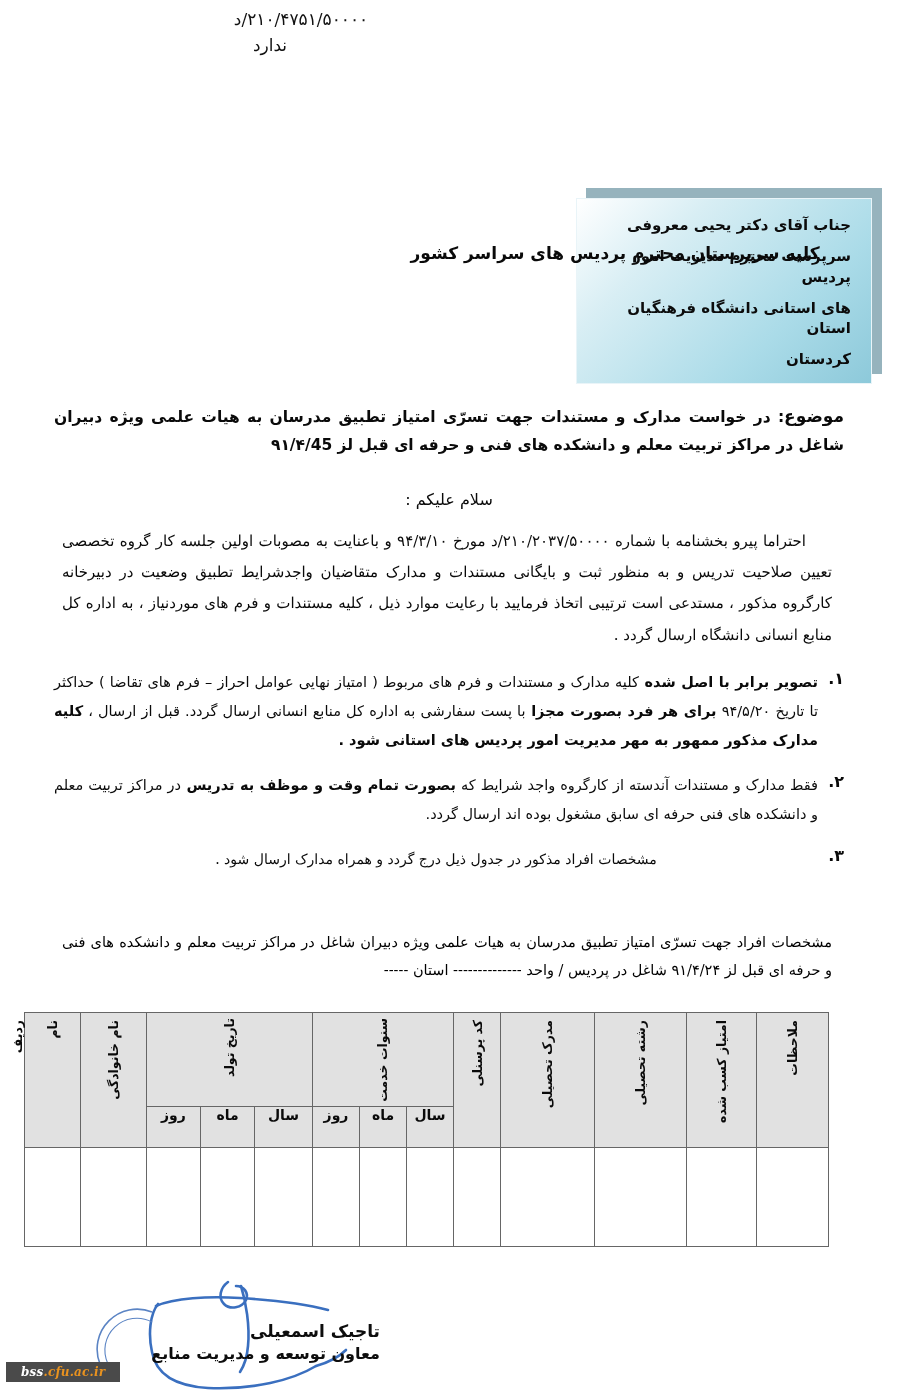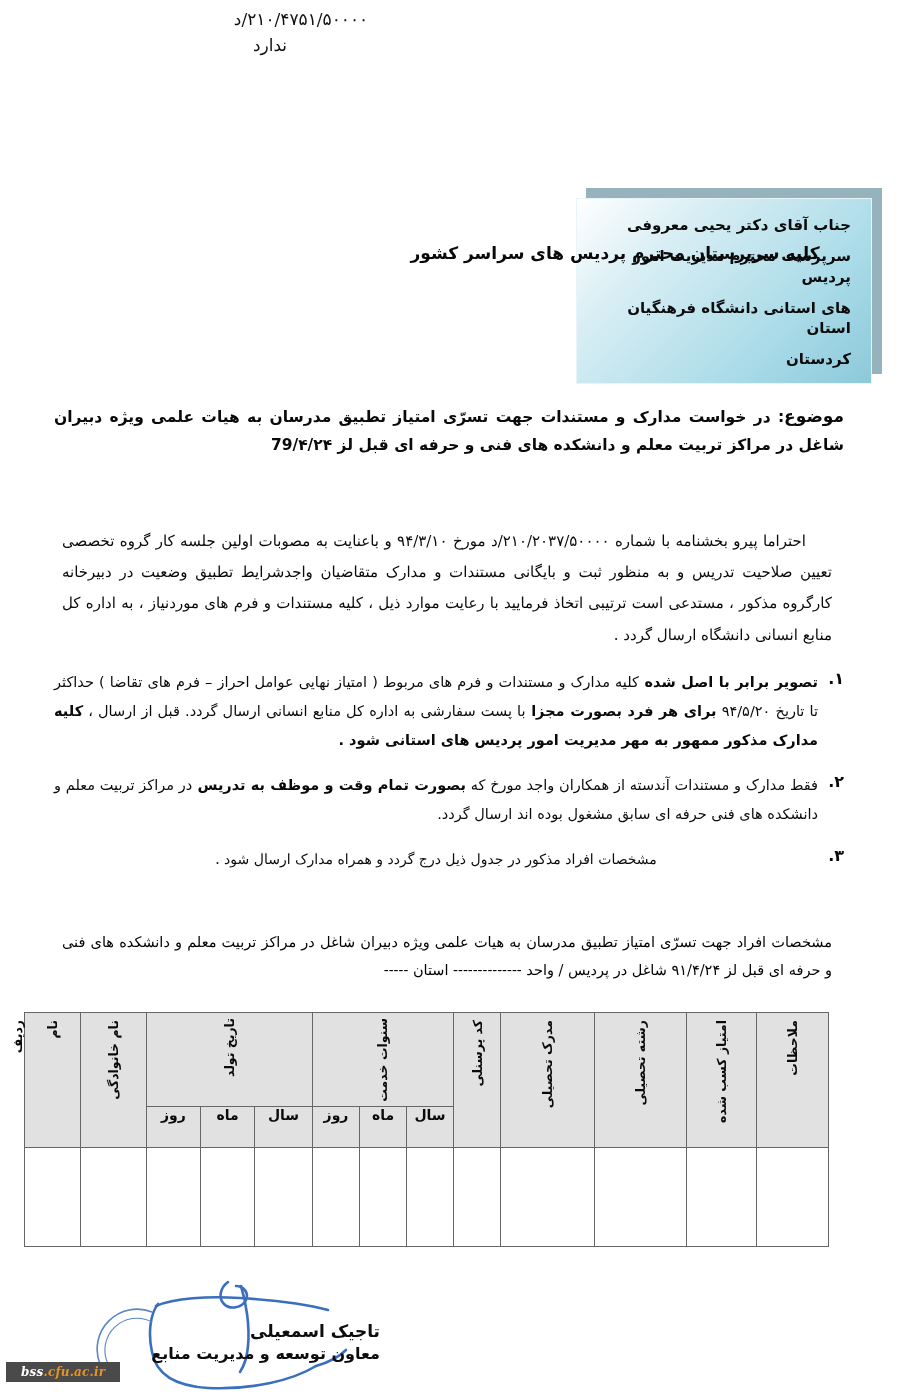--- a/index.html
+++ b/index.html
@@ -306,39 +306,40 @@
       <p>سرپرست محترم مدیریت امور پردیس</p>
       <p>های استانی دانشگاه فرهنگیان استان</p>
       <p>کردستان</p>
     </div>
   </div>
 
   <div class="to-line">کلیه سرپرستان محترم پردیس های سراسر کشور</div>
 
   <div class="subject">
     <span class="lbl">موضوع</span><span>:</span>
-    <span>در خواست مدارک و مستندات جهت تسرّی امتیاز تطبیق مدرسان به هیات علمی ویژه دبیران شاغل در مراکز تربیت معلم و دانشکده های فنی و حرفه ای قبل لز 79/۴/۲۴</span>
-  </div>
-
+    <span>در خواست مدارک و مستندات جهت تسرّی امتیاز تطبیق مدرسان به هیات علمی ویژه دبیران شاغل در مراکز تربیت معلم و دانشکده های فنی و حرفه ای قبل لز ۹۱/۴/45</span>
+  </div>
+
+  <div class="salam">سلام علیکم :</div>
 
   <div class="body-para">احتراما پیرو بخشنامه با شماره ۲۱۰/۲۰۳۷/۵۰۰۰۰/د مورخ  ۹۴/۳/۱۰  و باعنایت به مصوبات اولین جلسه کار گروه تخصصی تعیین صلاحیت تدریس و به منظور ثبت و بایگانی مستندات و مدارک متقاضیان واجدشرایط تطبیق وضعیت در دبیرخانه کارگروه مذکور ، مستدعی است ترتیبی اتخاذ فرمایید با رعایت موارد ذیل ، کلیه مستندات و فرم های موردنیاز ، به اداره کل منابع انسانی دانشگاه ارسال گردد .</div>
 
   <div class="items">
 
     <div class="item item1">
       <div class="item-num">۱.</div>
       <div class="item-body">
         <b>تصویر برابر با اصل شده </b><span class="reg">کلیه  مدارک  و  مستندات  و  فرم  های  مربوط ( امتیاز نهایی عوامل احراز – فرم های تقاضا ) حداکثر تا تاریخ ۹۴/۵/۲۰ </span><b>برای هر فرد  بصورت مجزا </b><span class="reg">با پست سفارشی به اداره کل منابع انسانی ارسال گردد. قبل از ارسال ، </span><b>کلیه مدارک مذکور ممهور به مهر مدیریت امور پردیس های استانی شود .</b>
       </div>
     </div>
 
     <div class="item item2">
       <div class="item-num">۲.</div>
       <div class="item-body">
-        <span class="reg">فقط مدارک و مستندات آندسته از همکاران واجد مورخ که  </span><b>بصورت تمام وقت و موظف به تدریس </b><span class="reg">در مراکز تربیت معلم و دانشکده های فنی حرفه ای سابق  مشغول بوده اند ارسال گردد.</span>
+        <span class="reg">فقط مدارک و مستندات آندسته از کارگروه واجد شرایط که  </span><b>بصورت تمام وقت و موظف به تدریس </b><span class="reg">در مراکز تربیت معلم و دانشکده های فنی حرفه ای سابق  مشغول بوده اند ارسال گردد.</span>
       </div>
     </div>
 
     <div class="item item3">
       <div class="item-num">۳.</div>
       <div class="item-body serif">
         <span class="reg">مشخصات افراد مذکور در جدول ذیل درج گردد و همراه مدارک ارسال شود .</span>
       </div>
     </div>
 

